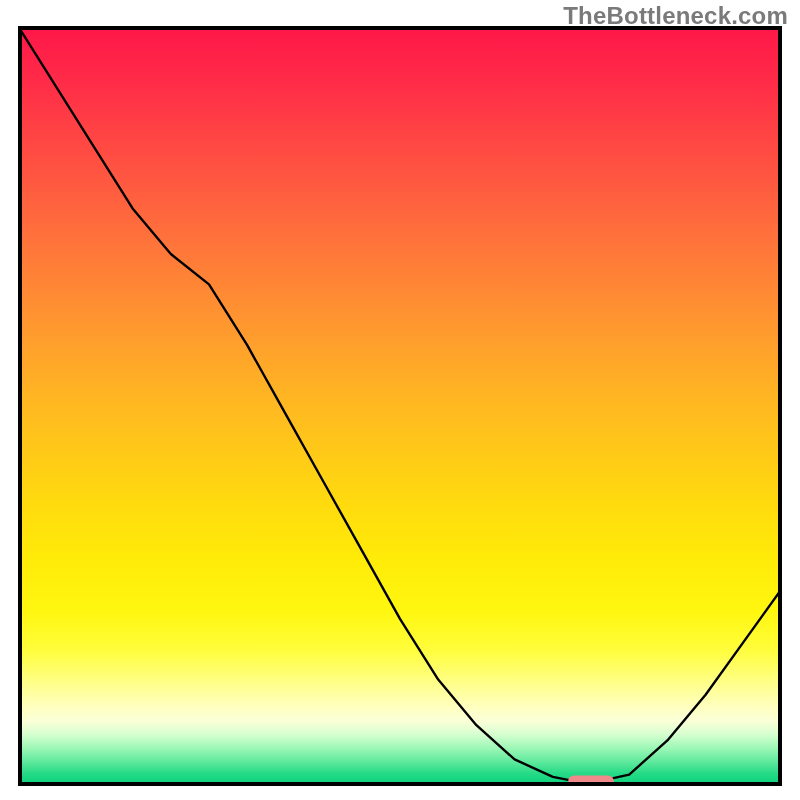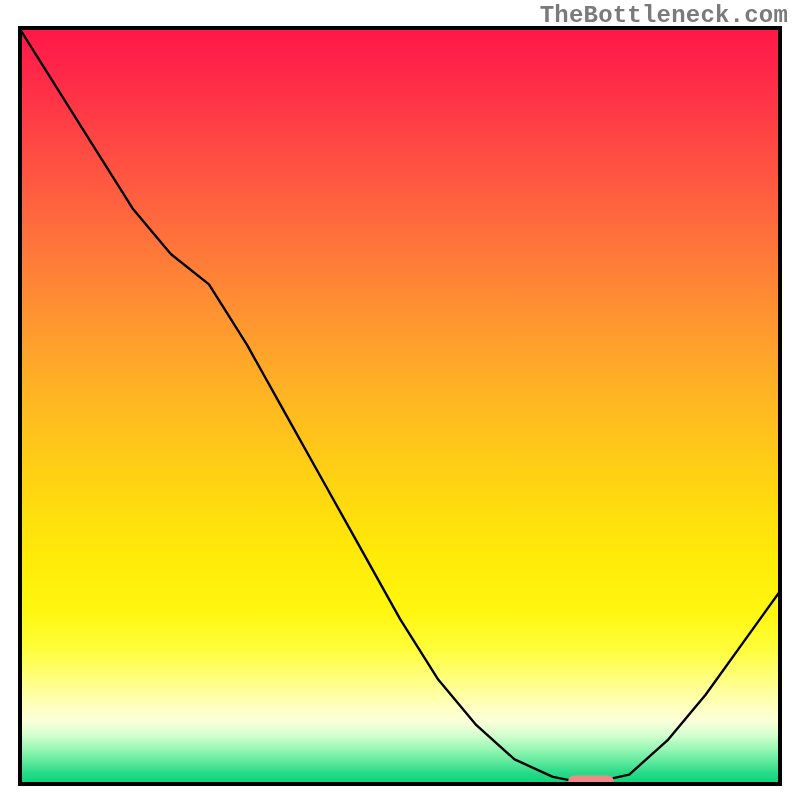--- a/index.html
+++ b/index.html
@@ -7,21 +7,21 @@
   .container {
     position: relative;
     width: 800px;
     height: 800px;
     background: #fff;
   }
   .watermark {
     position: absolute;
     top: 2px;
     right: 12px;
-    font-family: Liberation Mono, monospace;
+    font-family: Liberation Sans, sans-serif;
     font-size: 24px;
     font-weight: 600;
     color: #7a7a7a;
     letter-spacing: 0.2px;
   }
   .plot-area {
     position: absolute;
     left: 18px;
     top: 26px;
     width: 764px;

